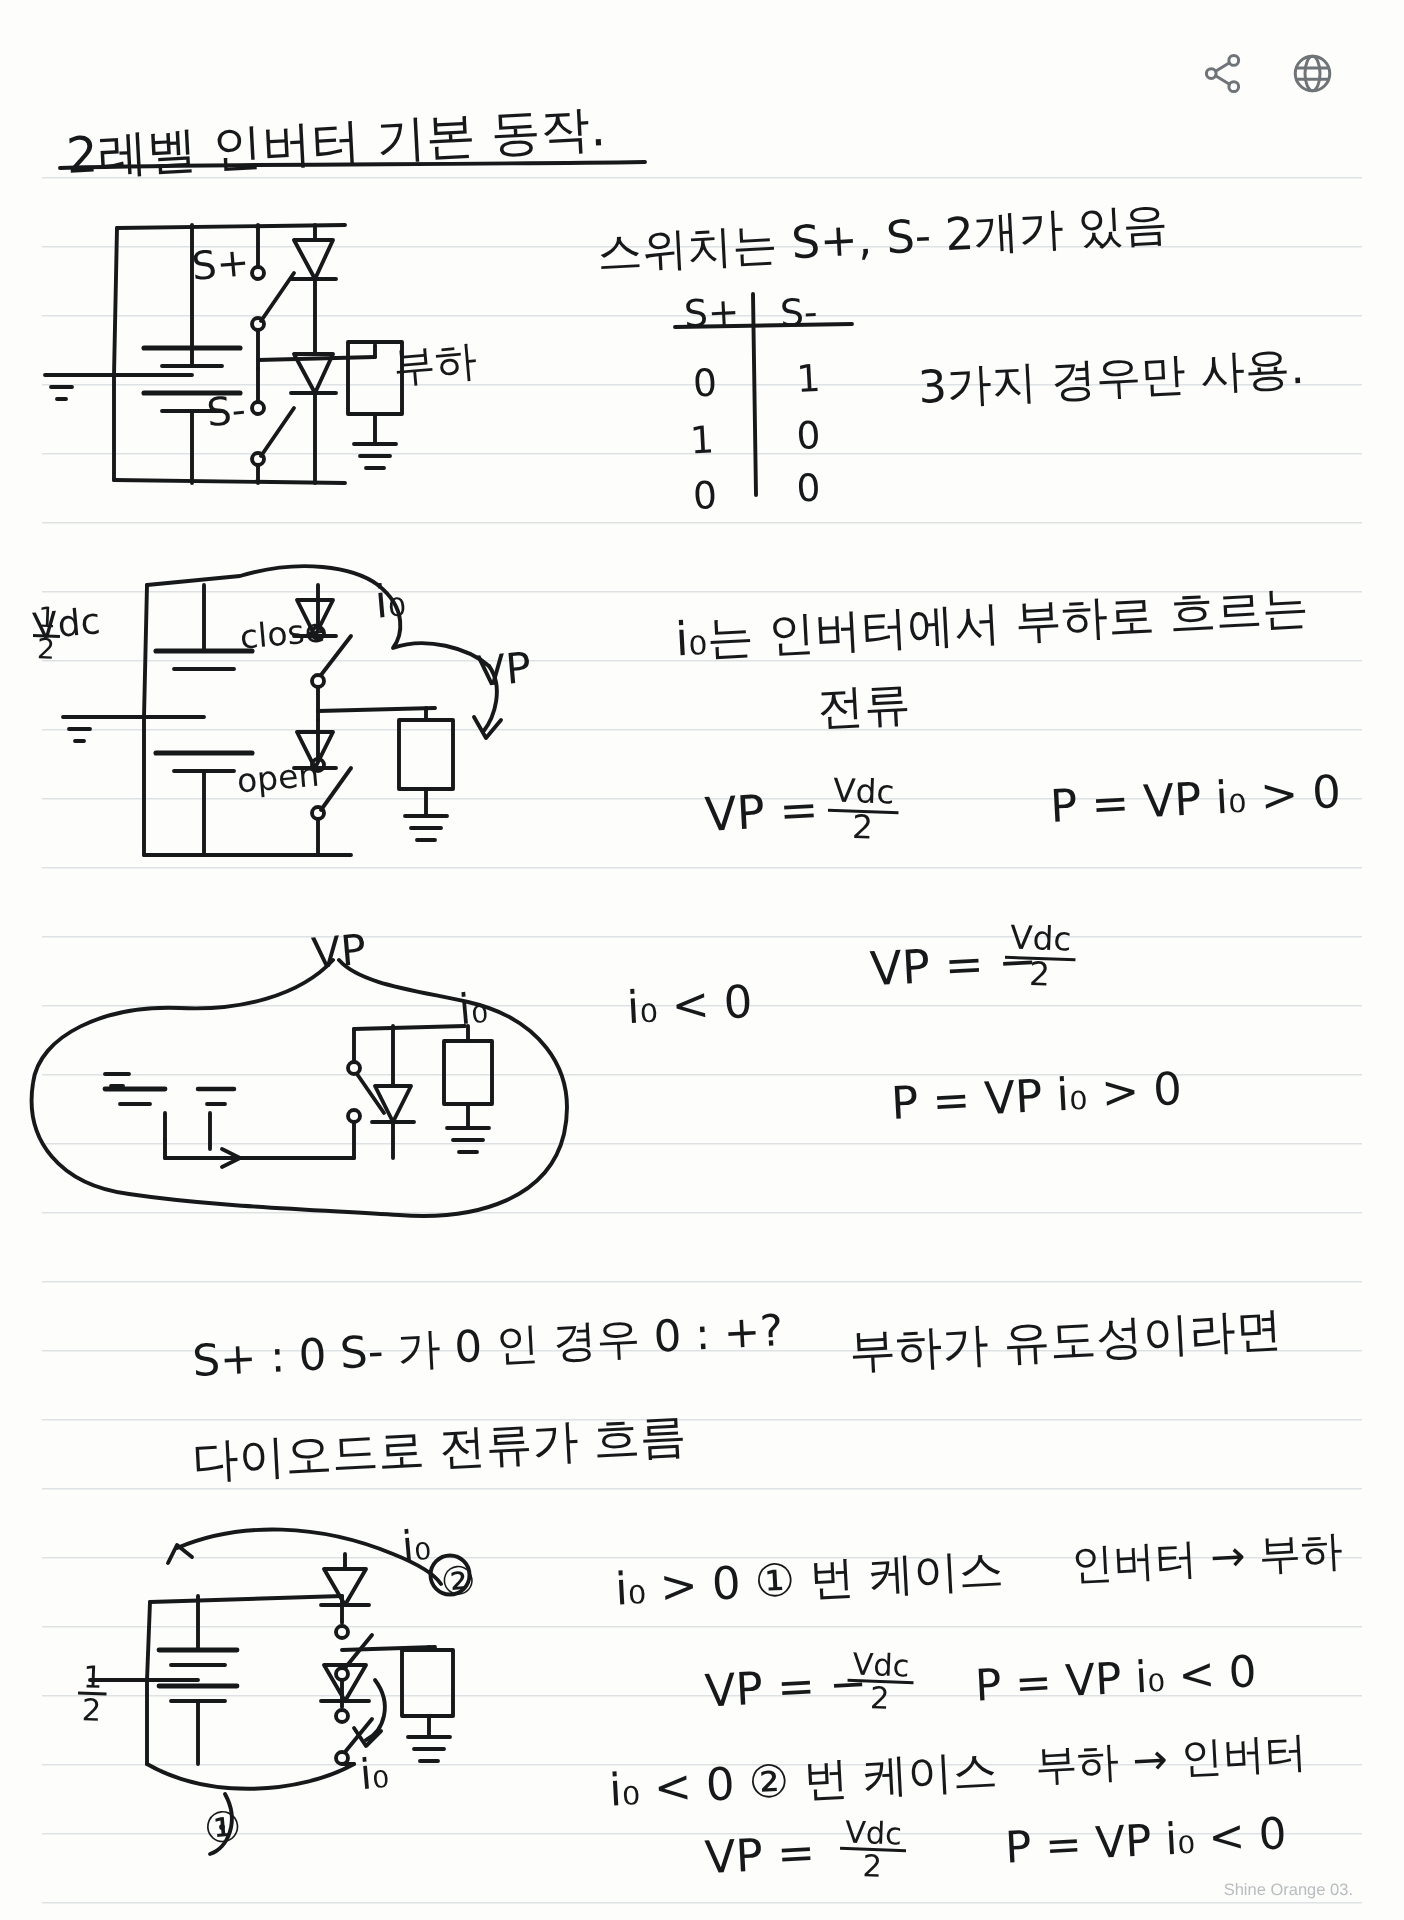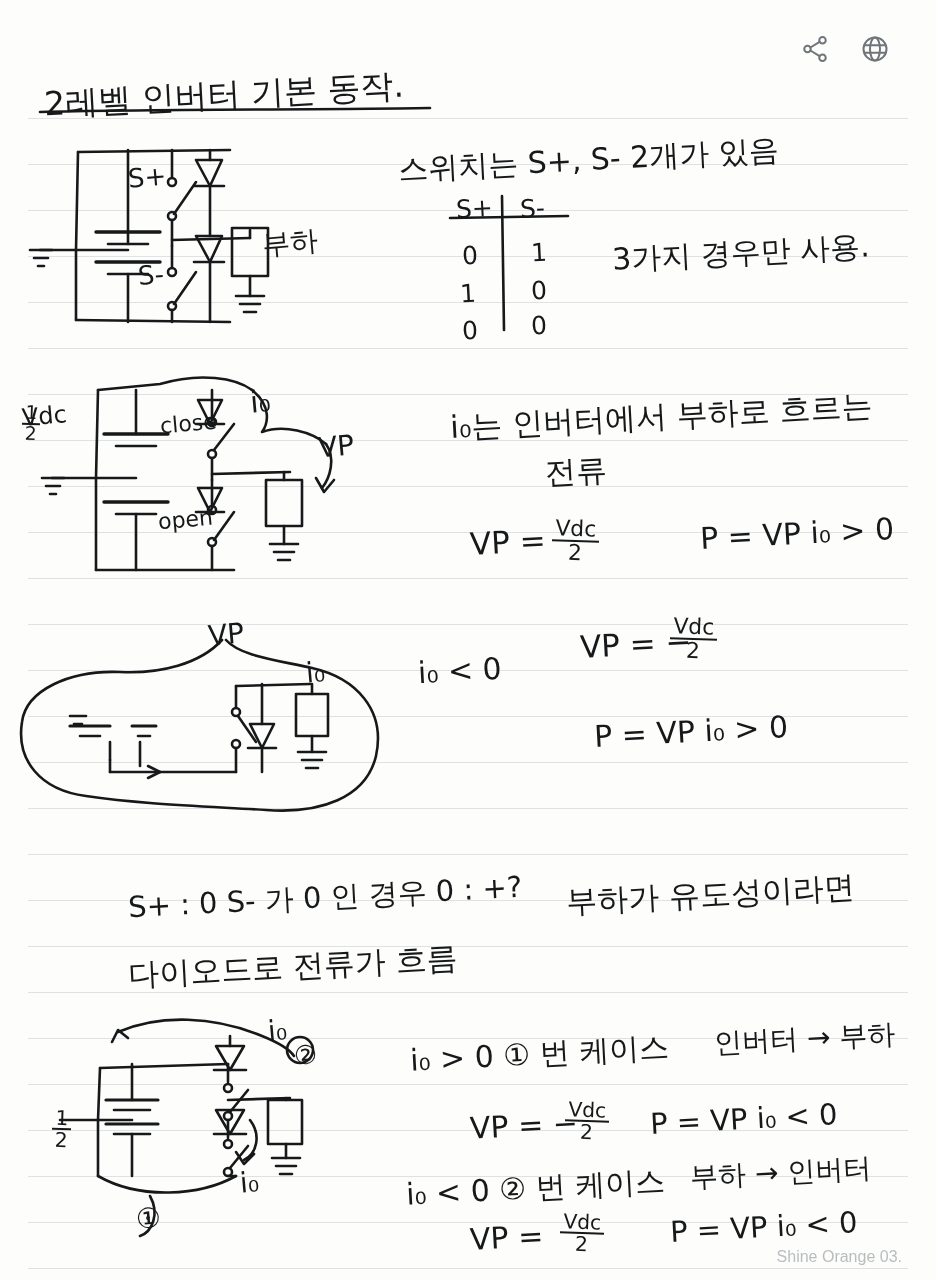--- a/index.html
+++ b/index.html
@@ -74,21 +74,21 @@
     line-height: 1.0;
   }
   .frac .num { display: block; border-bottom: 2px solid #16181a; padding: 0 3px; }
   .frac .den { display: block; padding: 0 3px; }
 
   
   #watermark {
     position: absolute;
     right: 34px;
     bottom: 14px;
-    font-size: 16px;
+    font-size: 11px;
     color: #b9bdc0;
     font-family: "Liberation Sans", sans-serif;
     z-index: 20;
   }
 </style>
 </head>
 <body>
 
 <div id="paper">
   <div id="rules">

